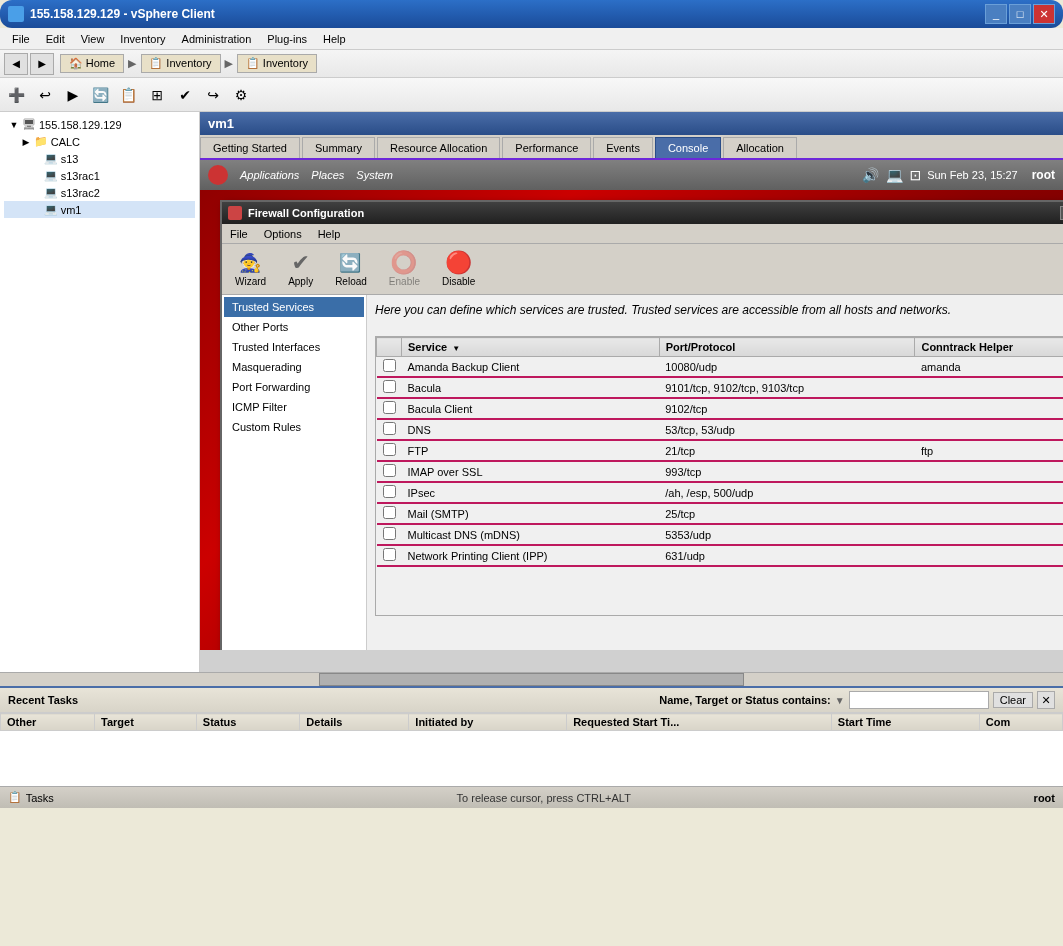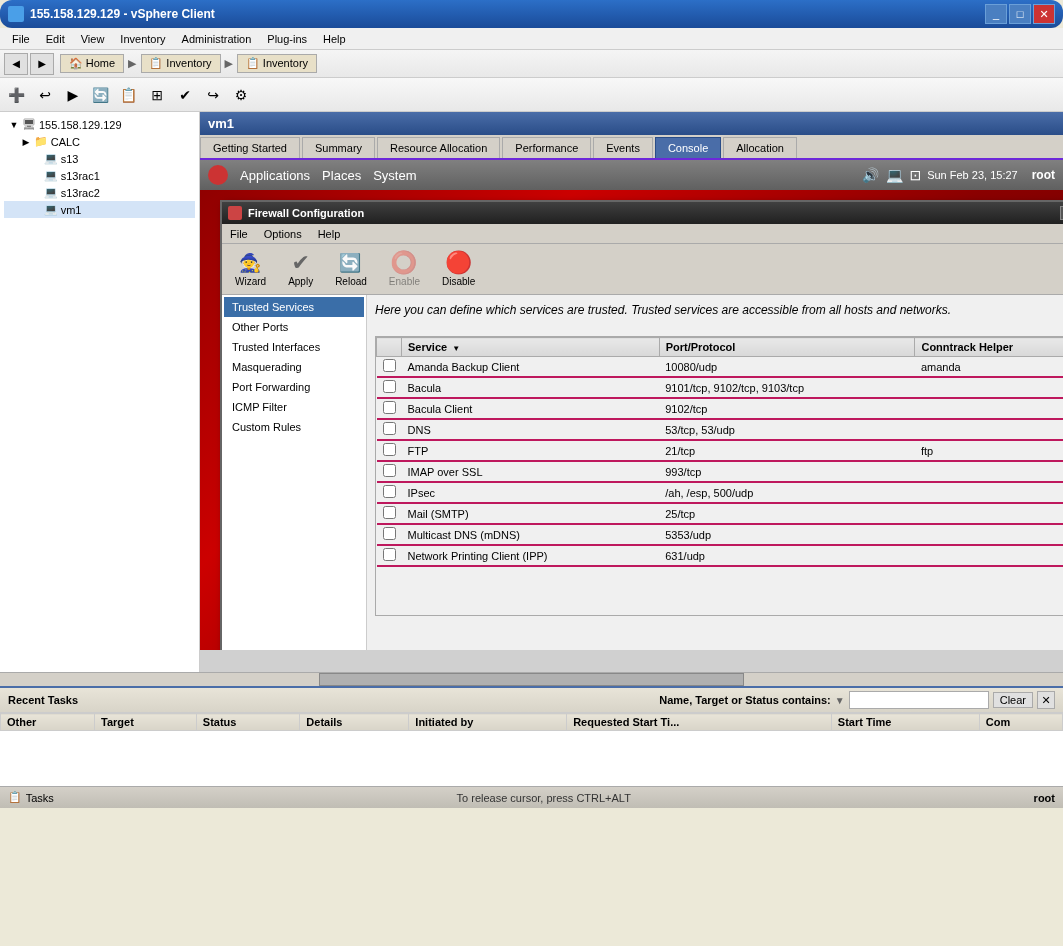--- a/index.html
+++ b/index.html
@@ -124,21 +124,21 @@
       top: 0;
       left: 0;
       right: 0;
       height: 30px;
       background: linear-gradient(to bottom, #808080, #606060);
       display: flex;
       align-items: center;
       padding: 0 8px;
       gap: 12px;
     }
-    .console-topbar-item { color: white; font-size: 13px; cursor: pointer; }
+    .console-topbar-item { color: white; font-size: 11px; cursor: pointer; font-style: italic; }
     .console-clock { margin-left: auto; color: white; font-size: 11px; }
     .console-user { color: white; font-size: 12px; font-weight: bold; margin-left: 8px; }
 
     
     .fw-window {
       position: absolute;
       top: 40px;
       left: 20px;
       width: 900px;
       background: #f0f0f0;

